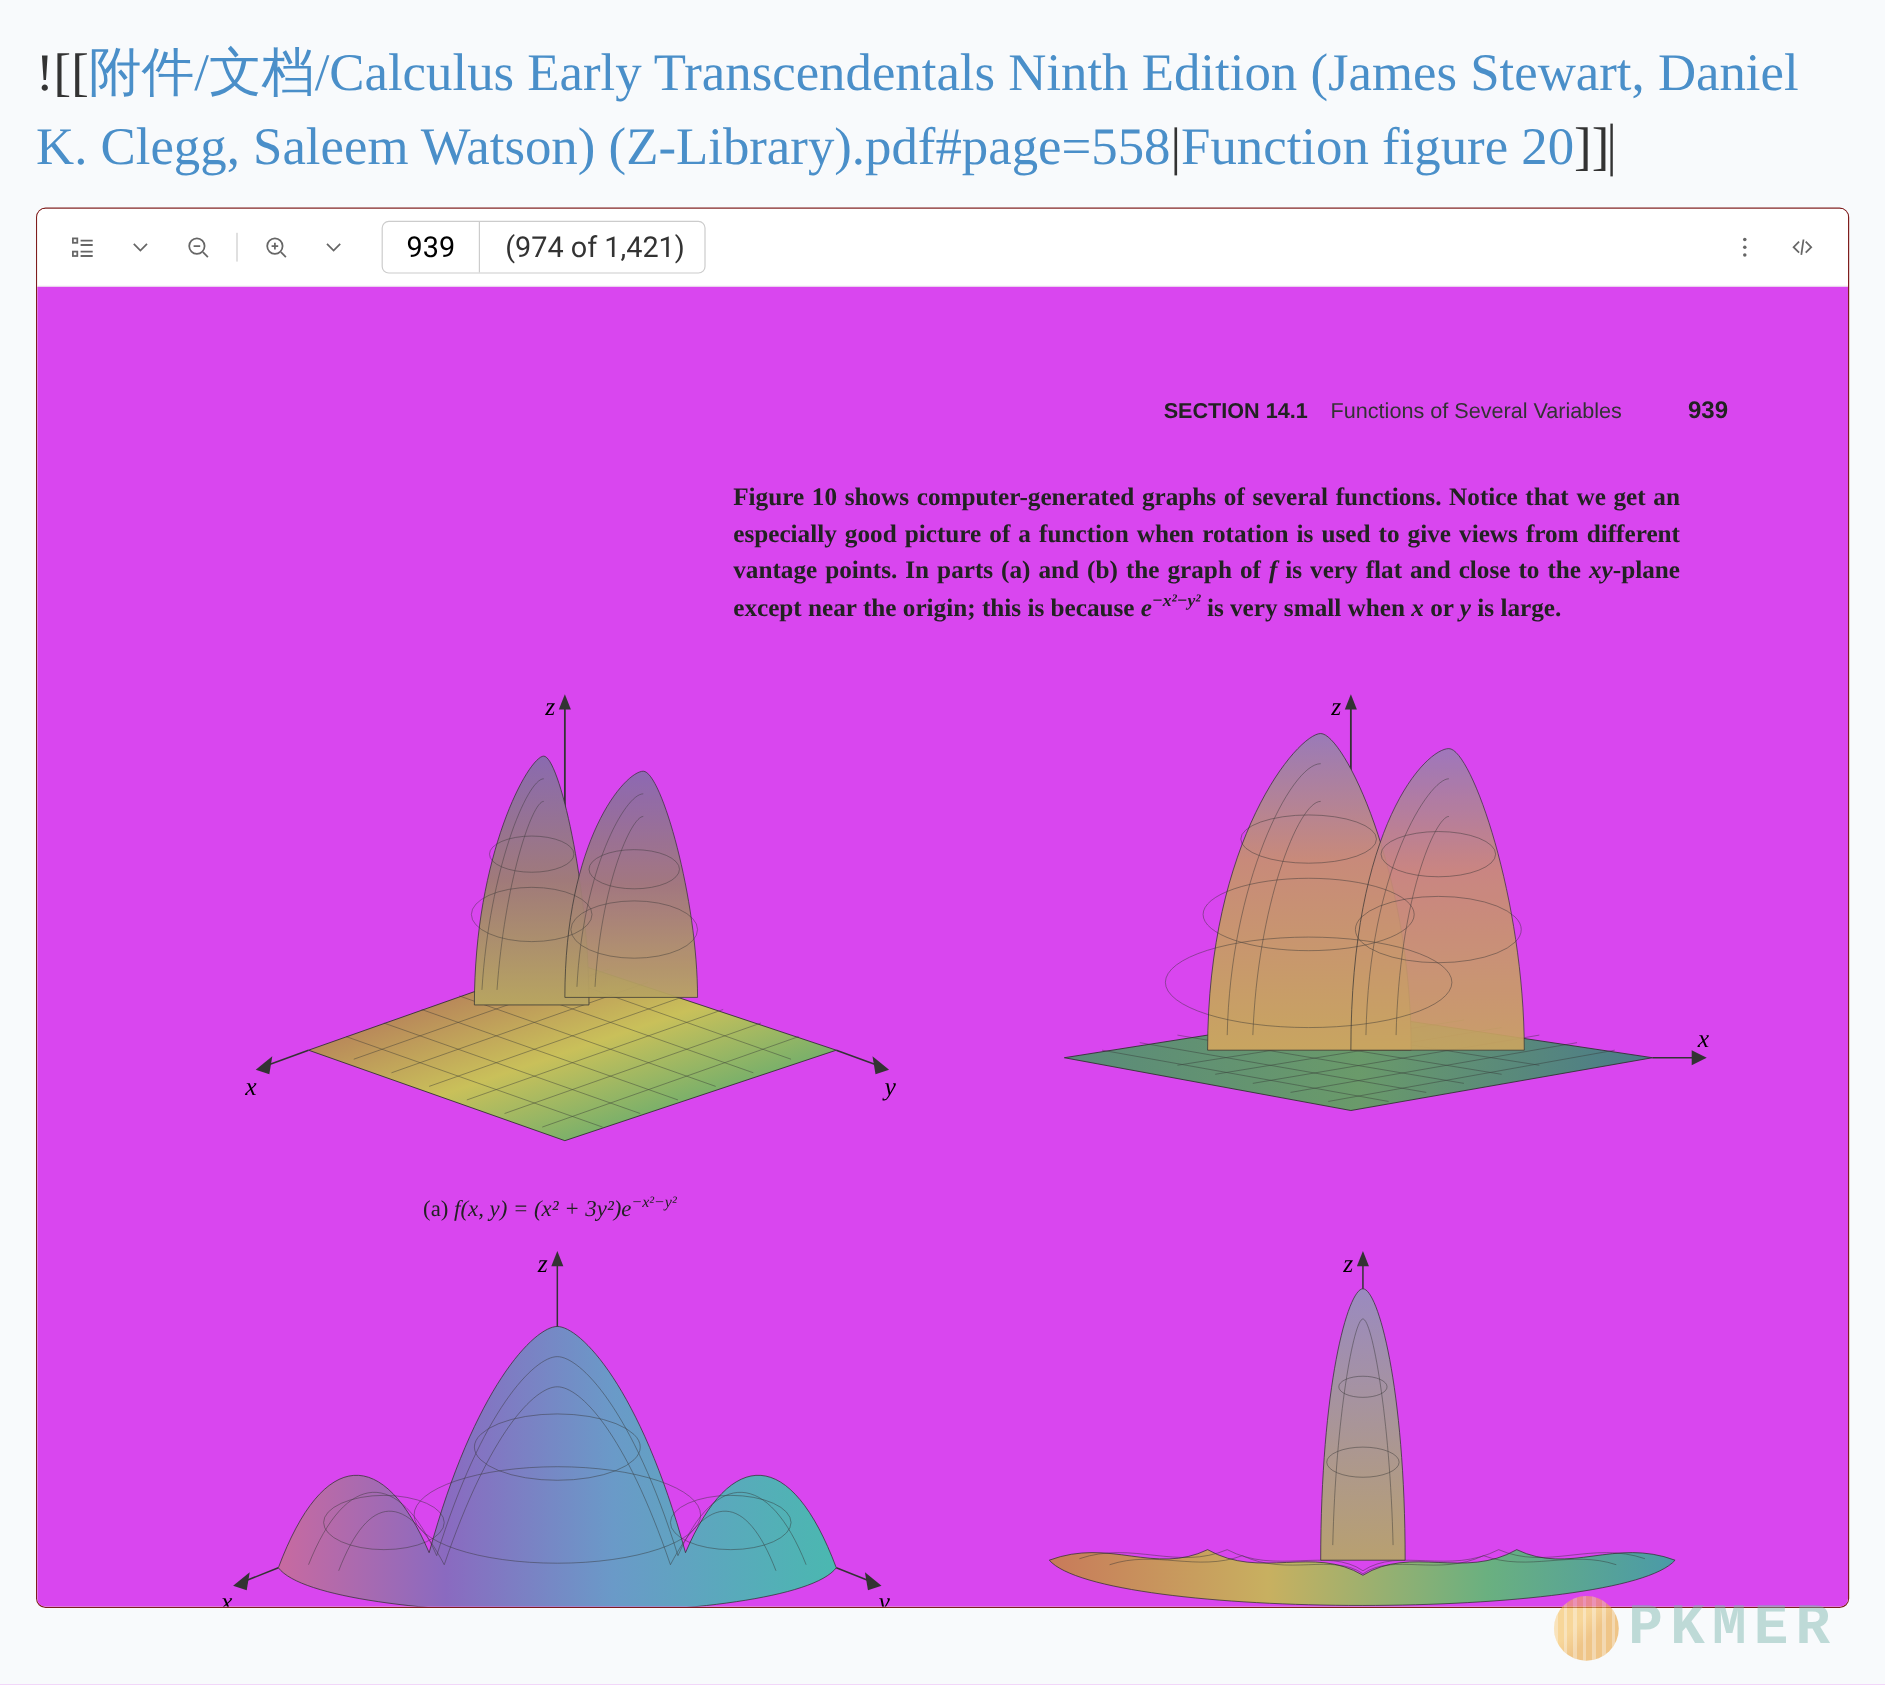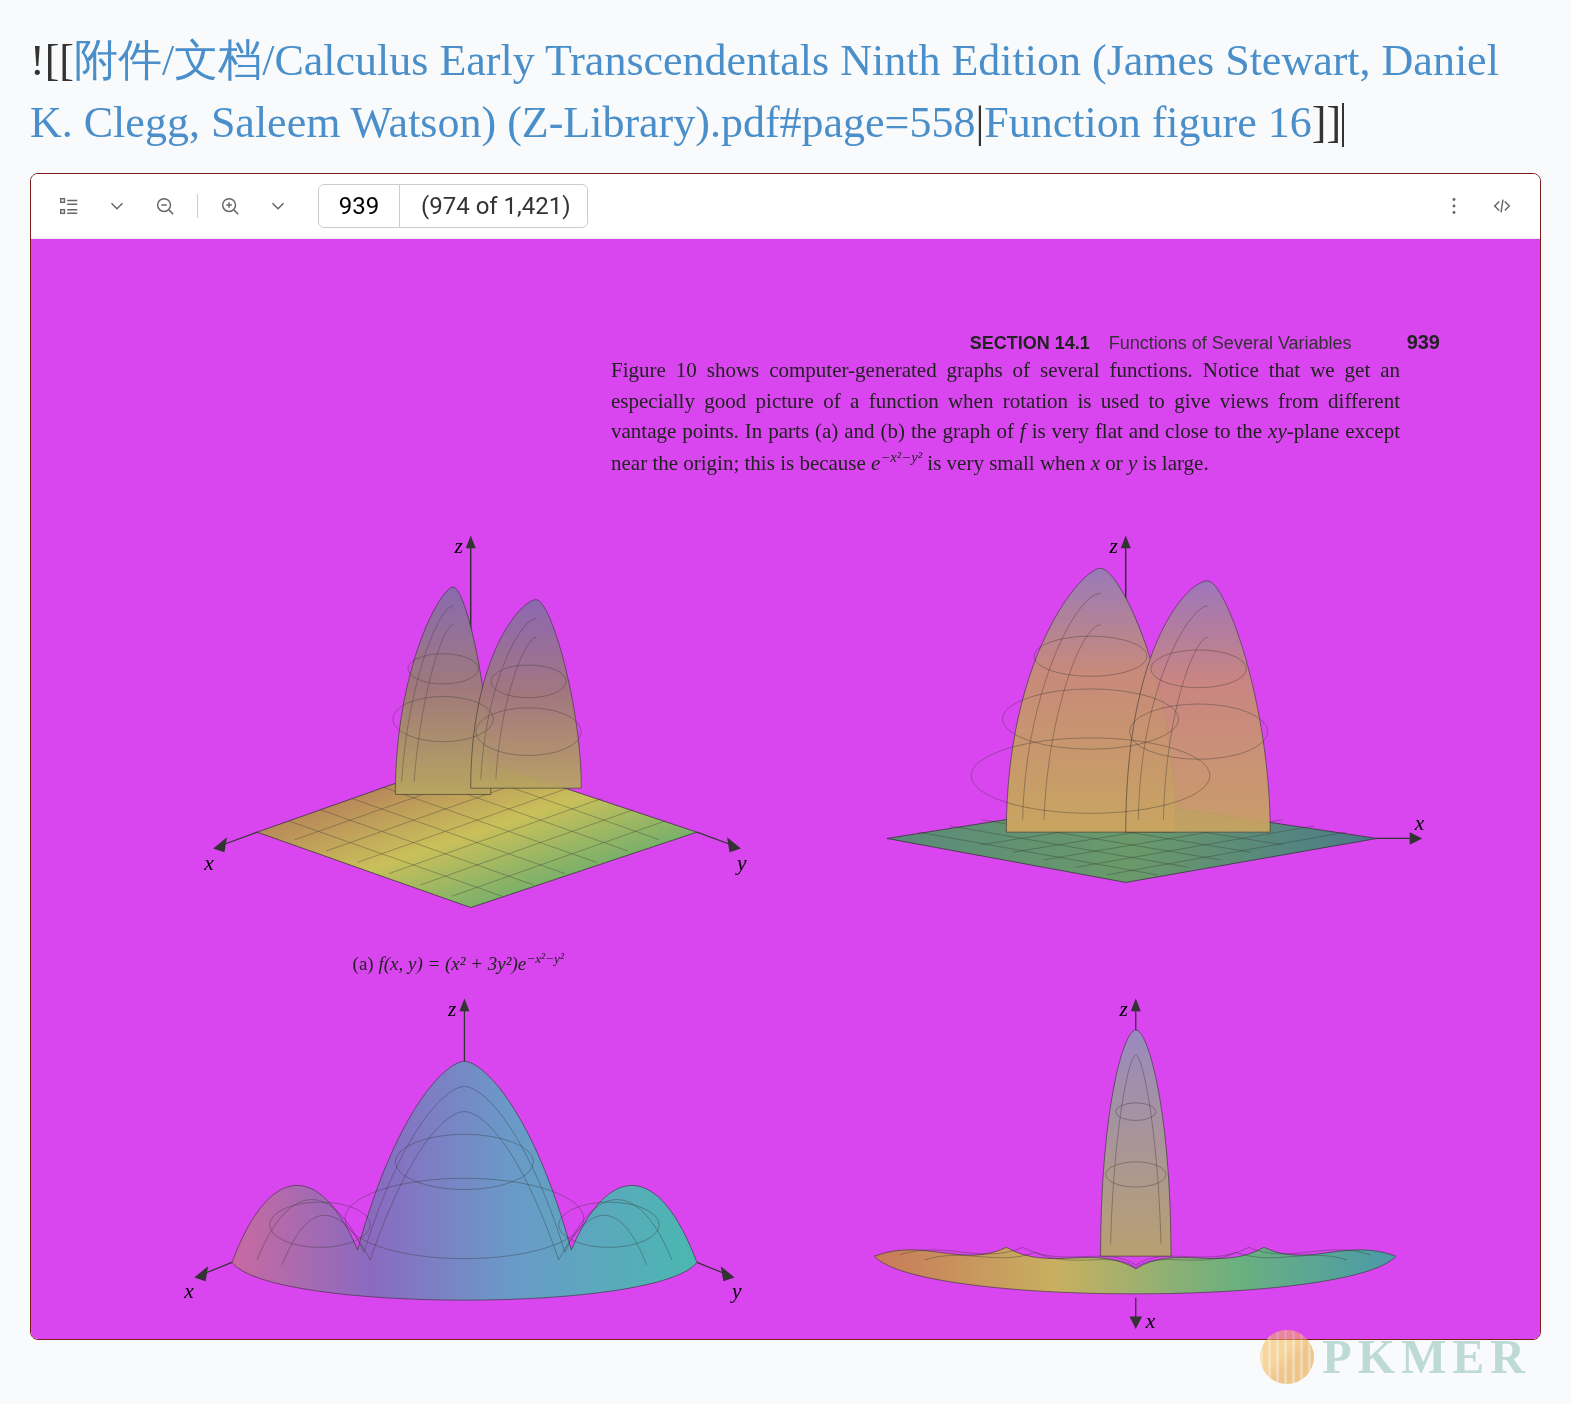--- a/index.html
+++ b/index.html
@@ -94,26 +94,27 @@
     position: absolute;
     top: 92px;
     right: 100px;
     font-size: 18px;
     font-family: Arial, sans-serif;
   }
   .running-head .sec { font-weight: 700; color: #222; }
   .running-head .ttl { font-weight: 400; color: #333; margin-left: 14px; }
   .running-head .pg { font-weight: 700; color: #222; margin-left: 50px; font-size: 20px; }
   .body-text {
-    margin: 56px 100px 40px 540px;
+    margin: 100px 100px 40px 540px;
     font-family: "Times New Roman", Times, serif;
     font-size: 21px;
     line-height: 1.45;
     text-align: justify;
     color: #222;
+    font-weight: bold;
   }
   .body-text .indent { text-indent: 1.5em; display: inline; }
   .body-text sup { font-size: 0.7em; }
   .body-text em, .body-text i { font-style: italic; }
   .figures-row {
     display: flex;
     justify-content: space-around;
     margin: 40px 60px 10px 60px;
   }
   .figure-cell {
@@ -131,21 +132,21 @@
   .caption sup { font-size: 0.7em; }
   .figures-row.second { margin-top: 10px; }
   .watermark {
     position: absolute;
     right: 40px;
     bottom: 20px;
     font-size: 48px;
     font-weight: 800;
     letter-spacing: 6px;
     color: rgba(120, 180, 170, 0.45);
-    font-family: Liberation Serif, serif;
+    font-family: Liberation Mono, monospace;
     display: flex;
     align-items: center;
     gap: 8px;
   }
   .watermark .logo {
     width: 54px; height: 54px;
     background: linear-gradient(135deg, #f7b94a 40%, #e89a2a 60%);
     border-radius: 50%;
     opacity: 0.55;
     position: relative;
@@ -155,21 +156,21 @@
     position: absolute;
     inset: 0;
     border-radius: 50%;
     background: repeating-linear-gradient(90deg, rgba(255,255,255,0.35) 0 3px, transparent 3px 8px);
   }
 </style>
 </head>
 <body>
 
 <div class="embed-link">
-  <span class="punct">![[</span><span>附件/文档/Calculus Early Transcendentals Ninth Edition (James Stewart, Daniel K. Clegg, Saleem Watson) (Z-Library).pdf#page=558</span><span class="punct">|</span><span>Function figure 16</span><span class="punct">]]</span><span class="cursor"></span>
+  <span class="punct">![[</span><span>附件/文档/Calculus Early Transcendentals Ninth Edition (James Stewart, Daniel K. Clegg, Saleem Watson) (Z-Library).pdf#page=558</span><span class="punct">|</span><span>Function figure 20</span><span class="punct">]]</span><span class="cursor"></span>
 </div>
 
 <div class="pdf-frame">
 
   <div class="toolbar">
     <div class="tb-btn">
       <svg viewBox="0 0 24 24">
         <rect x="3" y="4" width="4" height="4"></rect>
           <rect x="3" y="16" width="4" height="4"></rect>
         <line x1="10" y1="6" x2="21" y2="6"></line>

